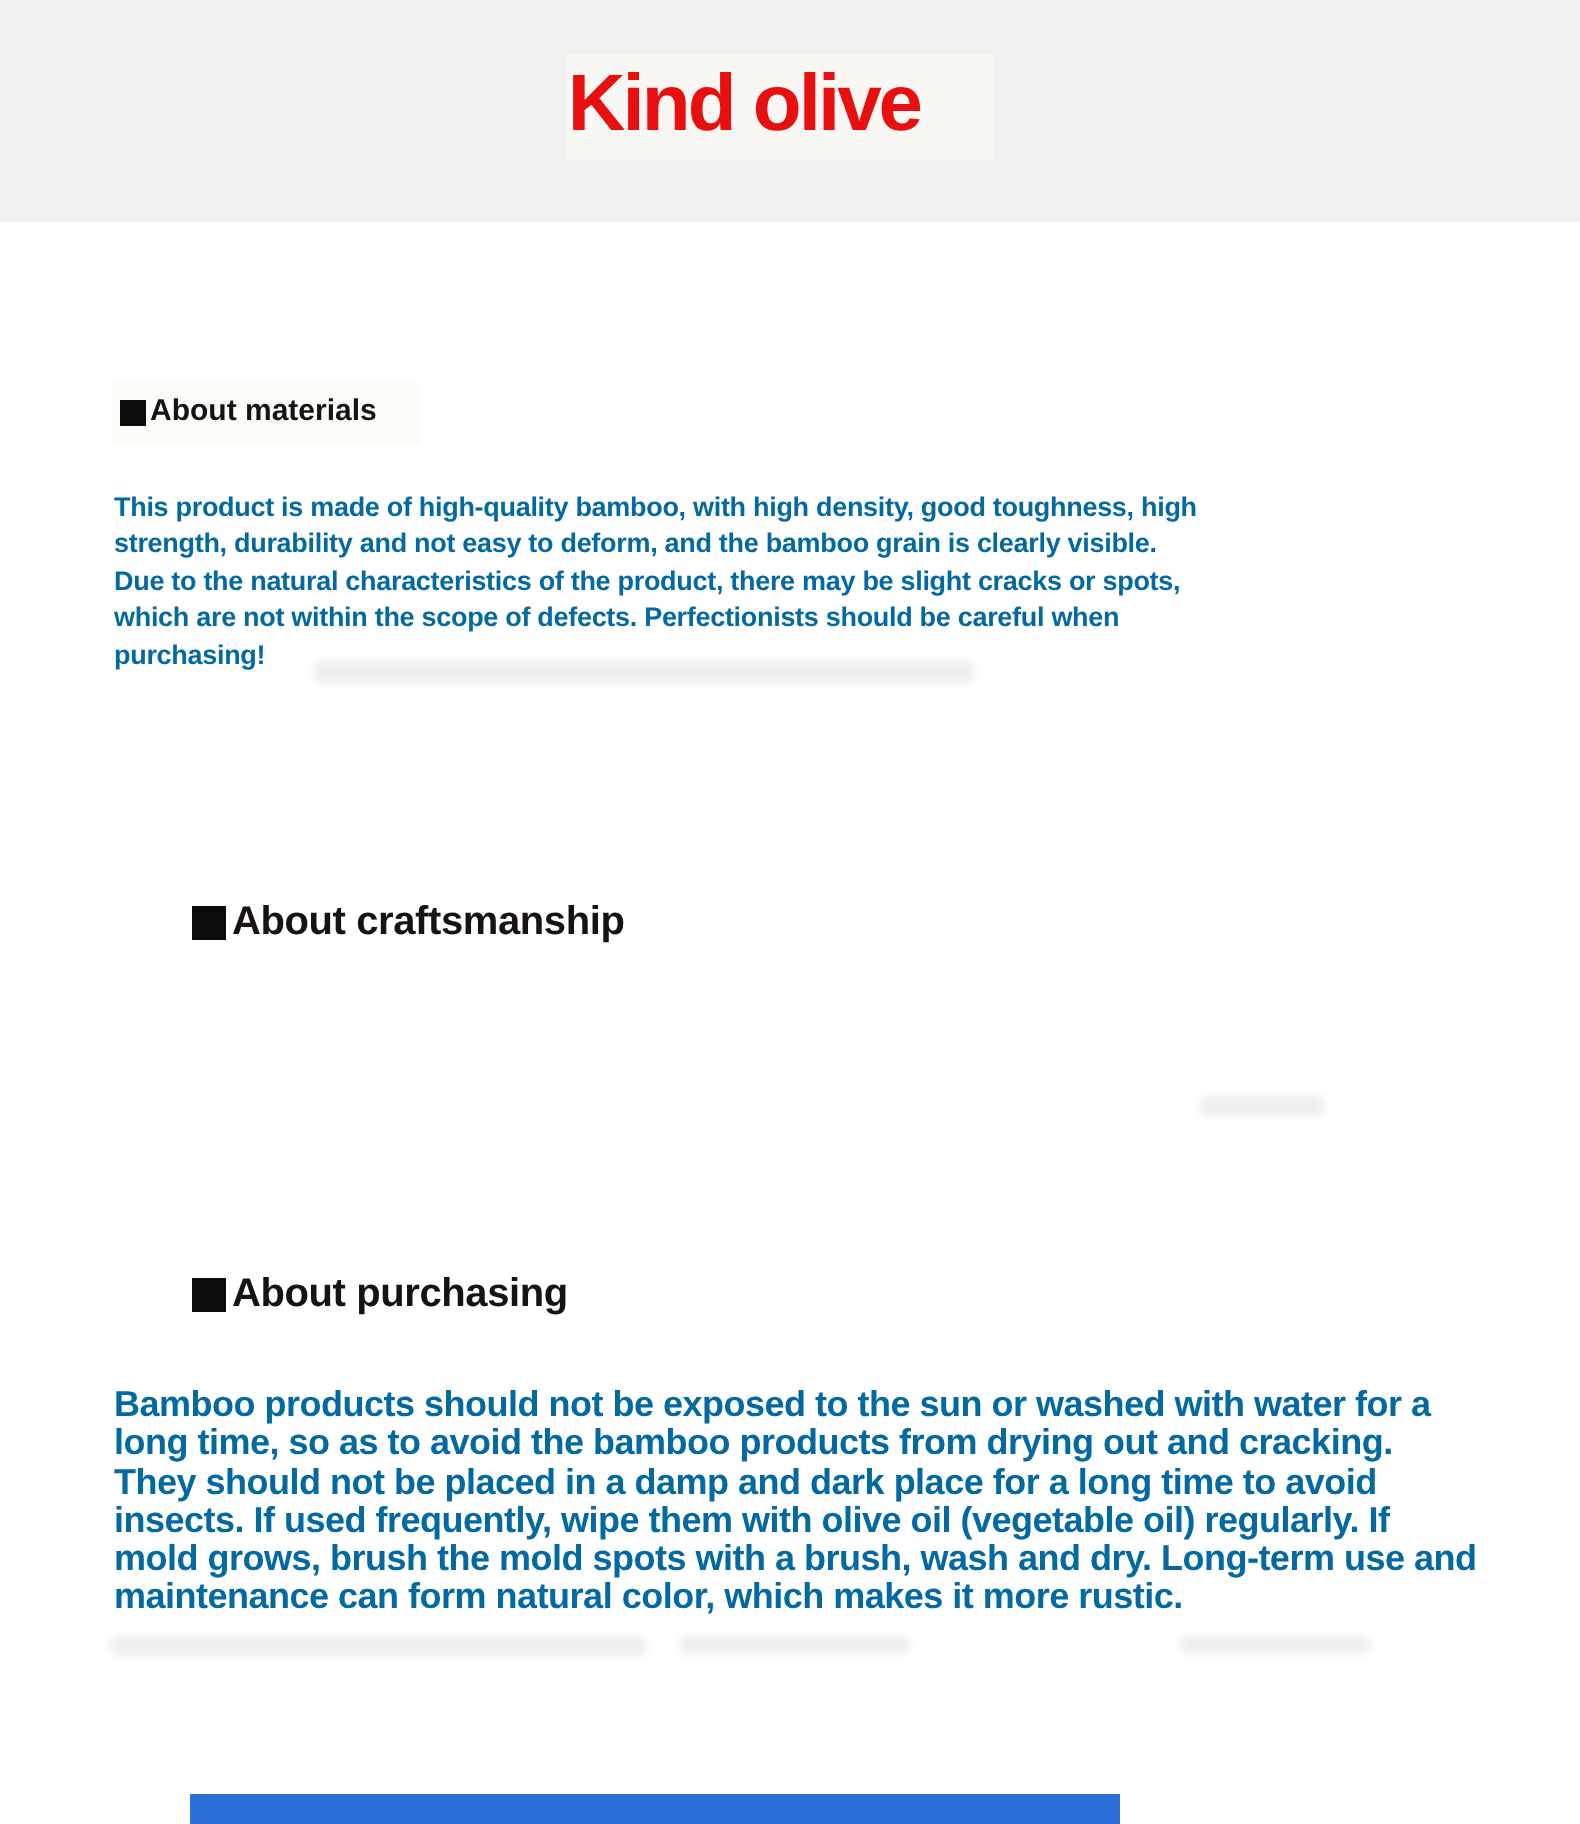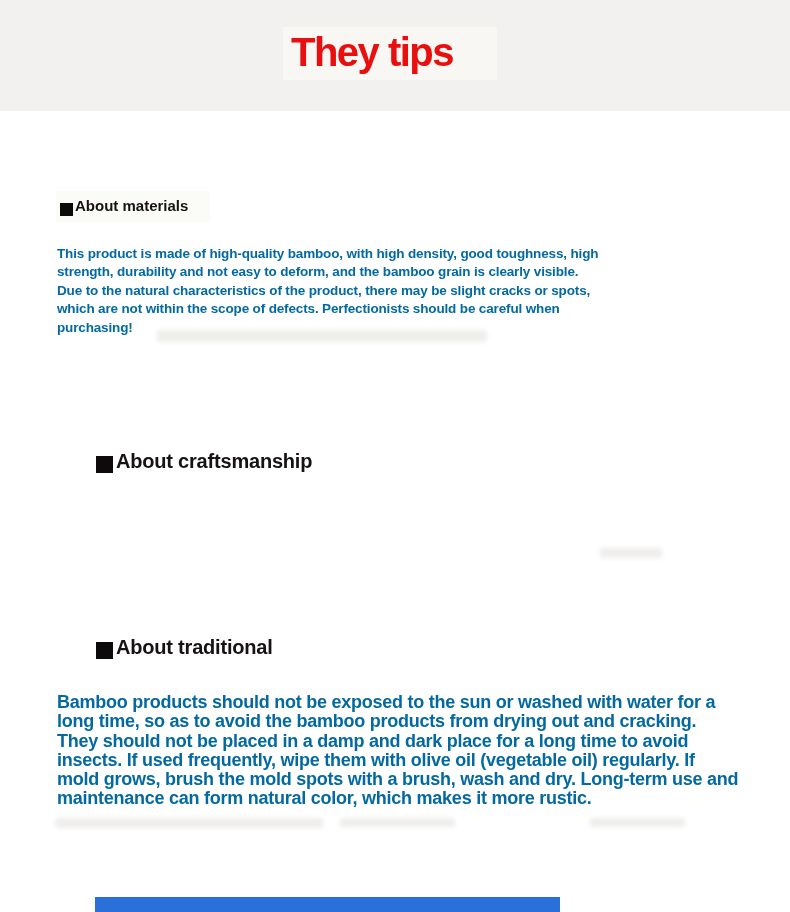--- a/index.html
+++ b/index.html
@@ -35,21 +35,21 @@
     font-weight: bold;
     letter-spacing: -1.5px;
     line-height: 50px;
     color: var(--title-red, #e8100e);
   }
 
   
   .section-heading {
     position: absolute;
     display: flex;
-    align-items: flex-end;
+    align-items: center;
     font-weight: bold;
     color: #171214;
     white-space: nowrap;
   }
   .sq {
     display: inline-block;
     background: #0c0a0b;
     flex: 0 0 auto;
   }
   .h-small { left: 60px; top: 196px; font-size: 15px; line-height: 20px; }
@@ -100,21 +100,21 @@
     background: var(--banner-blue, #2b6fd9);
   }
 </style>
 </head>
 <body>
 
 <div class="page">
 
   <div class="header">
     <div class="title-patch"></div>
-    <div class="page-title">They tips</div>
+    <div class="page-title">Kind olive</div>
   </div>
 
   <div class="heading-patch"></div>
 
   <div class="section-heading h-small" id="heading-materials">
     <span class="sq"></span>
     <span>About materials</span>
   </div>
   <div class="para" id="para-materials">This product is made of high-quality bamboo, with high density, good toughness, high
 strength, durability and not easy to deform, and the bamboo grain is clearly visible.
@@ -124,21 +124,21 @@
   <div class="smudge sm-1"></div>
 
   <div class="section-heading h-large" id="heading-craftsmanship">
     <span class="sq"></span>
     <span>About craftsmanship</span>
   </div>
   <div class="smudge sm-2"></div>
 
   <div class="section-heading h-large" id="heading-maintenance">
     <span class="sq"></span>
-    <span>About traditional</span>
+    <span>About purchasing</span>
   </div>
   <div class="para" id="para-maintenance">Bamboo products should not be exposed to the sun or washed with water for a
 long time, so as to avoid the bamboo products from drying out and cracking.
 They should not be placed in a damp and dark place for a long time to avoid
 insects. If used frequently, wipe them with olive oil (vegetable oil) regularly. If
 mold grows, brush the mold spots with a brush, wash and dry. Long-term use and
 maintenance can form natural color, which makes it more rustic.</div>
   <div class="smudge sm-3a"></div>
   <div class="smudge sm-3b"></div>
   <div class="smudge sm-3c"></div>

